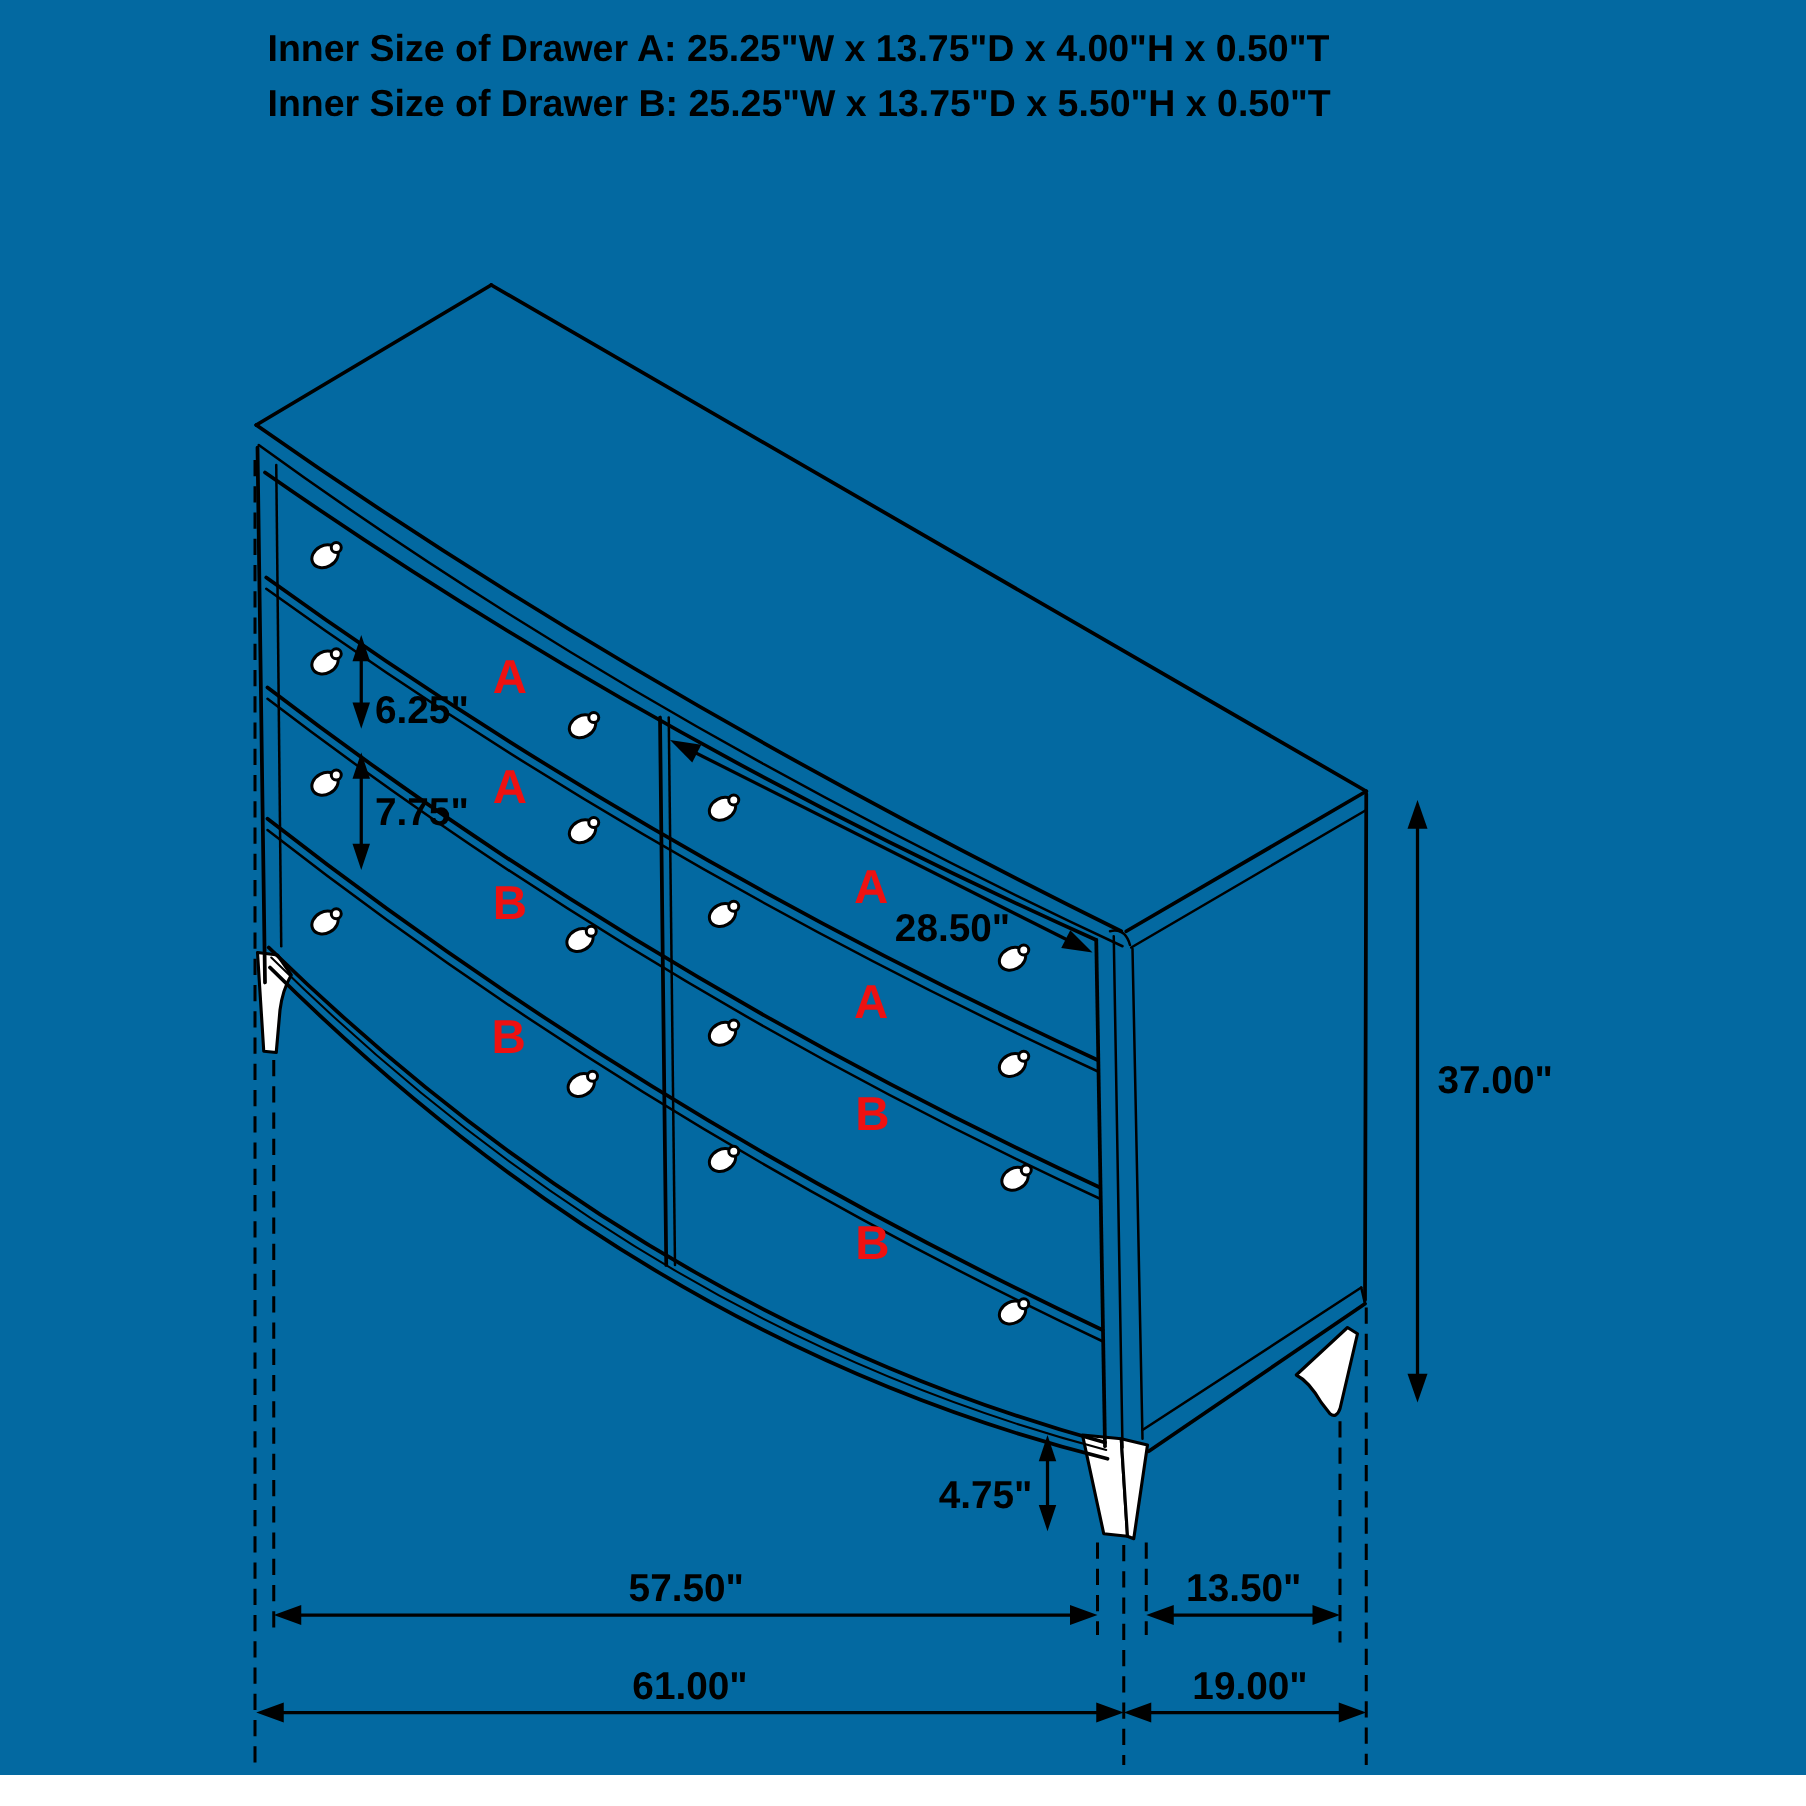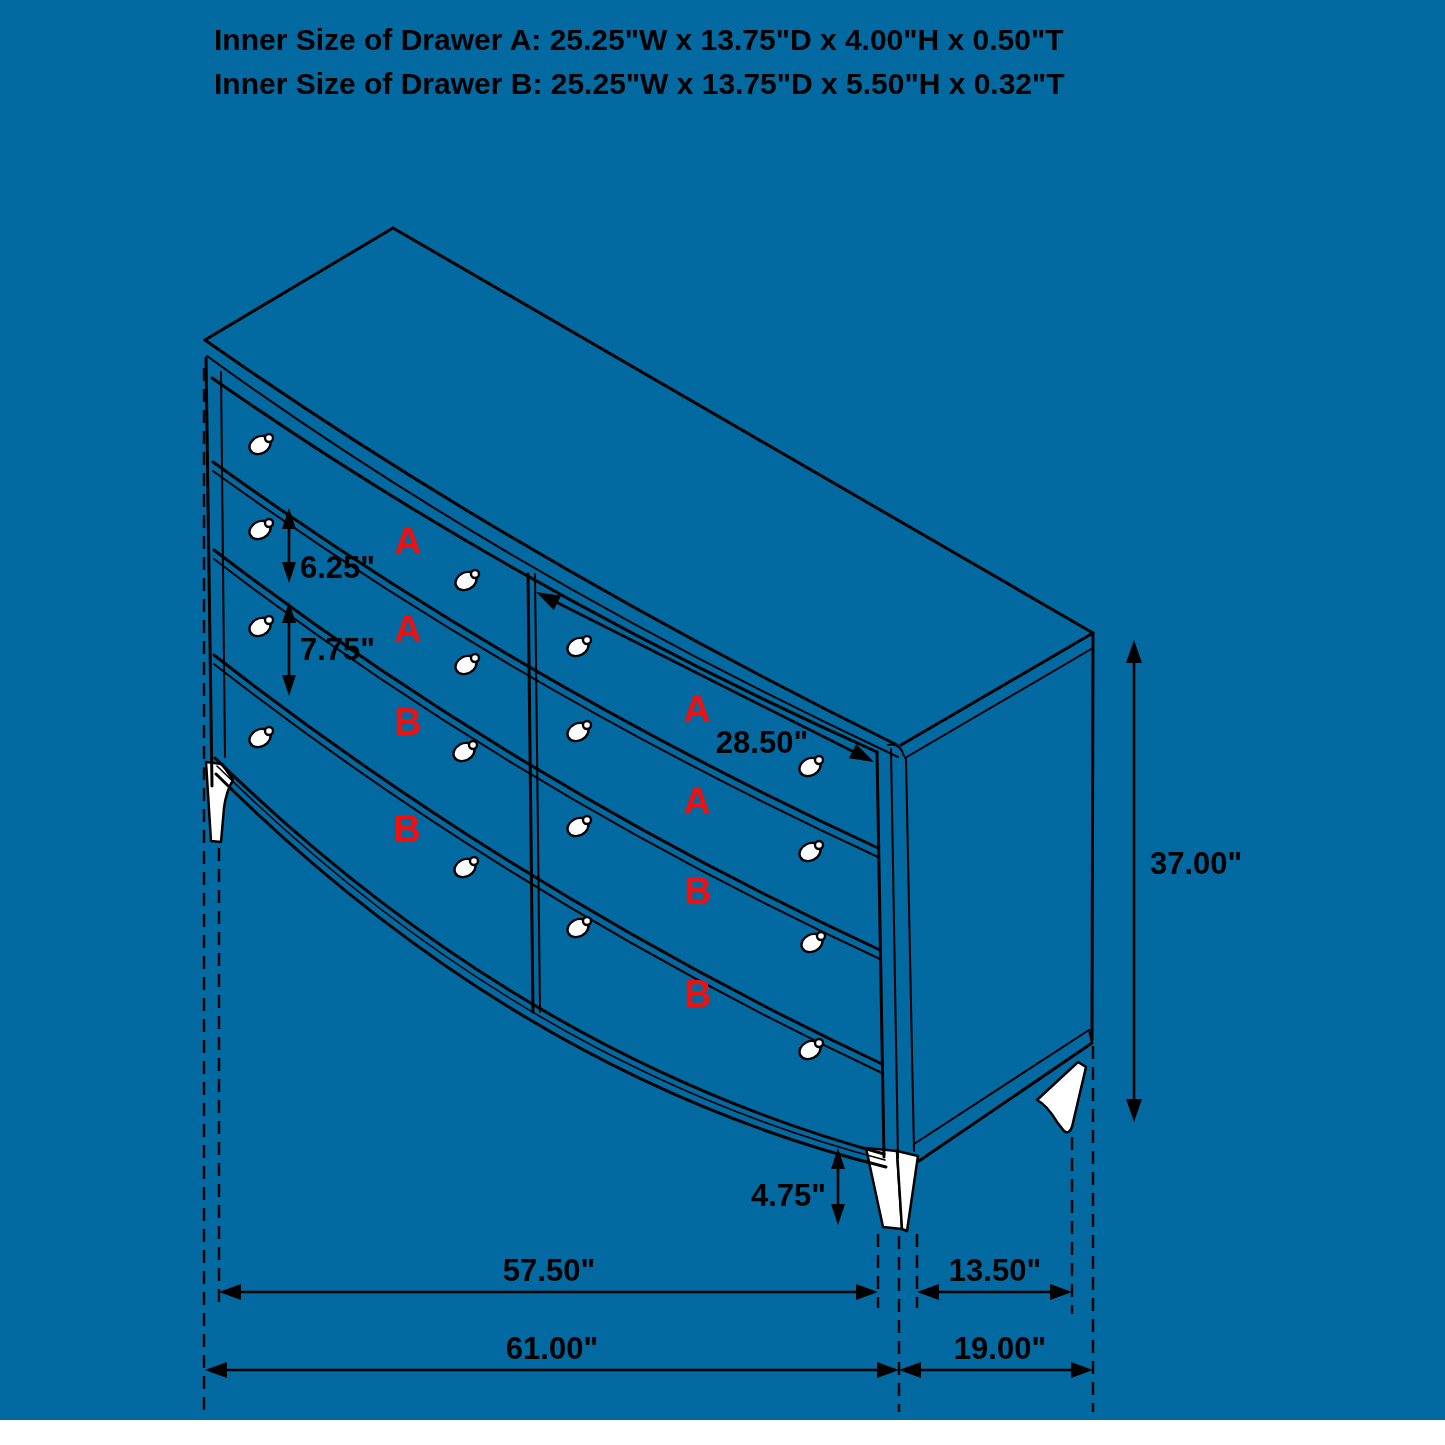--- a/index.html
+++ b/index.html
@@ -30,21 +30,21 @@
   text.dimtxt{font-family:"Liberation Sans",sans-serif;font-size:31px;font-weight:bold;fill:#000;}
   text.redtxt{font-family:"Liberation Sans",sans-serif;font-size:38px;font-weight:bold;}
 </style>
 </head>
 <body>
 
 <div class="canvas">
 
   <div class="title-block">
     <div>Inner Size of Drawer A: 25.25"W x 13.75"D x 4.00"H x 0.50"T</div>
-    <div>Inner Size of Drawer B: 25.25"W x 13.75"D x 5.50"H x 0.32"T</div>
+    <div>Inner Size of Drawer B: 25.25"W x 13.75"D x 5.50"H x 0.50"T</div>
   </div>
 
   <svg width="1445" height="1445" viewBox="0 0 1445 1445">
 
     <g>
       <path class="legfill" d="M 206 762 L 211 841 L 221 842 L 224 808 Q 226 792 233 780 L 222 764 Z"></path>
     </g>
     <g>
       <path class="legfill" d="M 866 1148 L 897 1151 L 902 1229 L 883 1227 Z"></path>
       <path class="legfill" d="M 897 1151 L 918 1156 L 907 1231 L 902 1229 Z"></path>

